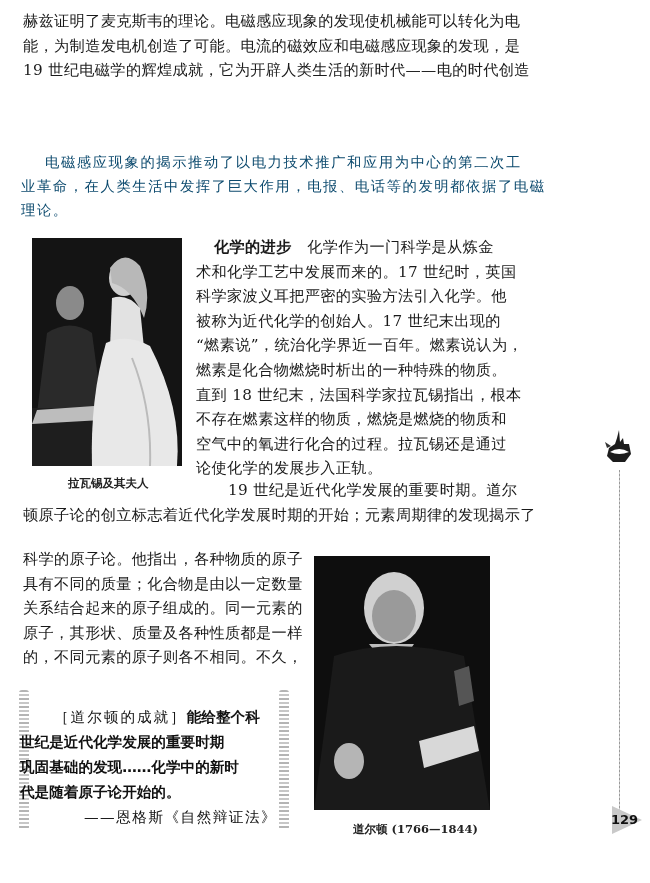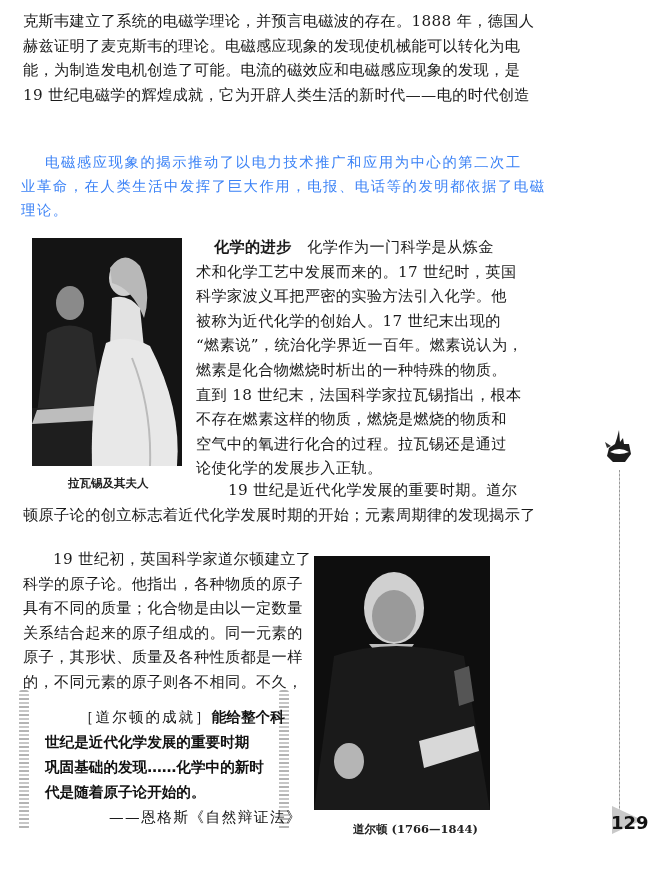--- a/index.html
+++ b/index.html
@@ -1,42 +1,41 @@
 <!DOCTYPE html>
 <html><head>
 <meta charset="utf-8">
 <style>
   html, body { margin: 0; padding: 0; background: #ffffff; }
   body { width: 650px; height: 883px; position: relative; overflow: hidden;
          font-family: "DejaVu Serif", "Liberation Serif", serif; color: #1a1a1a; }
   .abs { position: absolute; }
   .para { font-size: 15.2px; line-height: 24.6px; letter-spacing: 0.35px; margin: 0; text-align: justify; }
   .line { display: block; white-space: nowrap; }
-  .note { font-size: 14.3px; line-height: 24px; letter-spacing: 1.6px; font-family: "DejaVu Sans", "Liberation Sans", sans-serif; color: #3b82f6; }
+  .note { font-size: 14.3px; line-height: 24px; letter-spacing: 1.6px; font-family: "DejaVu Sans", "Liberation Sans", sans-serif; color: #0c4a6e; }
   .caption { font-size: 11.5px; color: #222; white-space: nowrap; font-weight: bold; }
   .bold { font-weight: bold; font-family: "DejaVu Sans", "Liberation Sans", sans-serif; }
   .photo { background: #101010; overflow: hidden; }
   .quote-box { font-family: "DejaVu Sans", "Liberation Sans", sans-serif; font-size: 14.6px; line-height: 25px; color: #111; }
   .quote-tag { font-family: "DejaVu Serif", serif; font-weight: normal; letter-spacing: 2px; }
   .vine { position: absolute; top: 0; width: 10px; height: 140px;
           background-image: repeating-linear-gradient(180deg, #777 0 2px, transparent 2px 4px, #999 4px 6px, transparent 6px 8px);
           opacity: 0.55; border-radius: 3px; }
   .margin-line { position: absolute; left: 619px; top: 470px; width: 1px; height: 340px;
                  background: repeating-linear-gradient(180deg, #999 0 2px, #ccc 2px 4px); }
   .page-num-tab { position: absolute; left: 612px; top: 806px; width: 0; height: 0;
                   border-top: 14px solid transparent; border-bottom: 14px solid transparent;
                   border-left: 30px solid #c9c9c9; }
   .page-num { position: absolute; left: 611px; top: 812px; font-family: "DejaVu Sans", "Liberation Sans", sans-serif;
-              font-weight: bold; font-size: 18px; color: #111; }
+              font-weight: bold; font-size: 13px; color: #111; }
 </style>
 </head>
 <body>
 
 <div class="abs para" style="left:23px; top:9px; width:500px;">
-  <span class="line">克斯韦建立了系统的电磁学理论，并预言电磁波的存在。1888 年，德国人</span>
   <span class="line">赫兹证明了麦克斯韦的理论。电磁感应现象的发现使机械能可以转化为电</span>
   <span class="line">能，为制造发电机创造了可能。电流的磁效应和电磁感应现象的发现，是</span>
   <span class="line">19 世纪电磁学的辉煌成就，它为开辟人类生活的新时代——电的时代创造</span>
 </div>
 
 <div class="abs note" style="left:21px; top:150px; width:500px;">
   <span class="line" style="padding-left:24px;">电磁感应现象的揭示推动了以电力技术推广和应用为中心的第二次工</span>
   <span class="line">业革命，在人类生活中发挥了巨大作用，电报、电话等的发明都依据了电磁</span>
   <span class="line">理论。</span>
 </div>
@@ -69,32 +68,31 @@
   <span class="line">空气中的氧进行化合的过程。拉瓦锡还是通过</span>
   <span class="line">论使化学的发展步入正轨。</span>
 </div>
 
 <div class="abs para" style="left:23px; top:478px; width:505px;">
   <span class="line" style="padding-left:205px;">19 世纪是近代化学发展的重要时期。道尔</span>
   <span class="line">顿原子论的创立标志着近代化学发展时期的开始；元素周期律的发现揭示了</span>
 </div>
 
 <div class="abs para" style="left:23px; top:547px; width:275px;">
-  <span class="line" style="padding-left:30px;">19 世纪初，英国科学家道尔顿建立了</span>
   <span class="line">科学的原子论。他指出，各种物质的原子</span>
   <span class="line">具有不同的质量；化合物是由以一定数量</span>
   <span class="line">关系结合起来的原子组成的。同一元素的</span>
   <span class="line">原子，其形状、质量及各种性质都是一样</span>
   <span class="line">的，不同元素的原子则各不相同。不久，</span>
 </div>
 
 <div class="abs" style="left:17px; top:690px; width:280px; height:140px;">
   <div class="vine" style="left:2px;"></div>
   <div class="vine" style="left:262px;"></div>
-  <div class="abs quote-box" style="left:28px; top:14px; width:240px;">
+  <div class="abs quote-box" style="left:3px; top:14px; width:240px;">
     <span class="line" style="padding-left:34px;"><span class="quote-tag">［道尔顿的成就］</span><span class="bold">能给整个科</span></span>
     <span class="line bold">世纪是近代化学发展的重要时期</span>
     <span class="line bold">巩固基础的发现……化学中的新时</span>
     <span class="line bold">代是随着原子论开始的。</span>
     <span class="line" style="padding-left:64px; font-family:'DejaVu Serif', serif; letter-spacing:1.5px;">——恩格斯《自然辩证法》</span>
   </div>
 </div>
 
 <div class="abs photo" style="left:314px; top:556px; width:176px; height:254px;">
   <svg width="176" height="254" viewBox="0 0 176 254">

